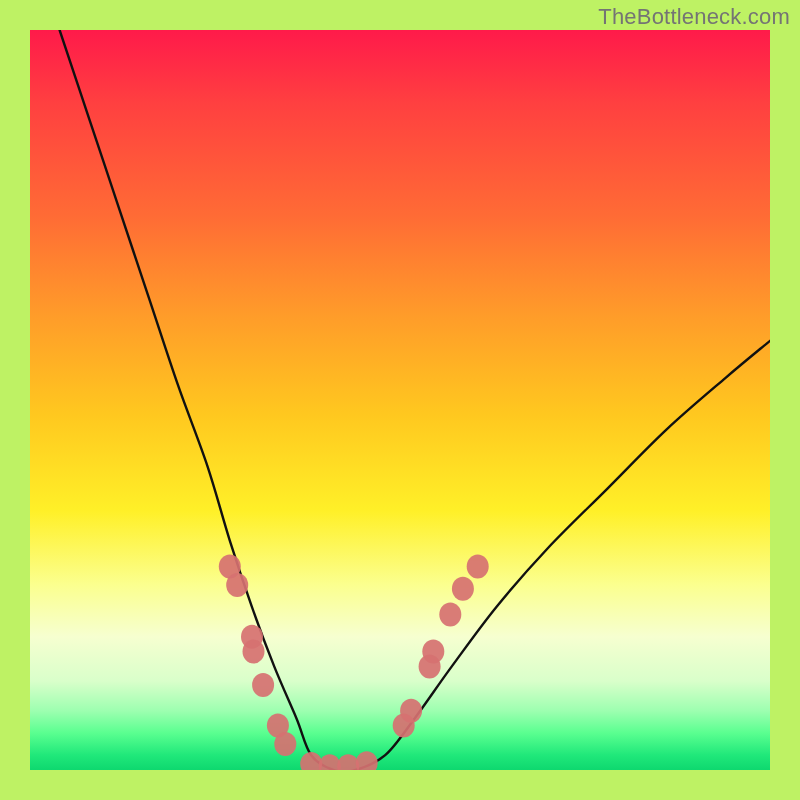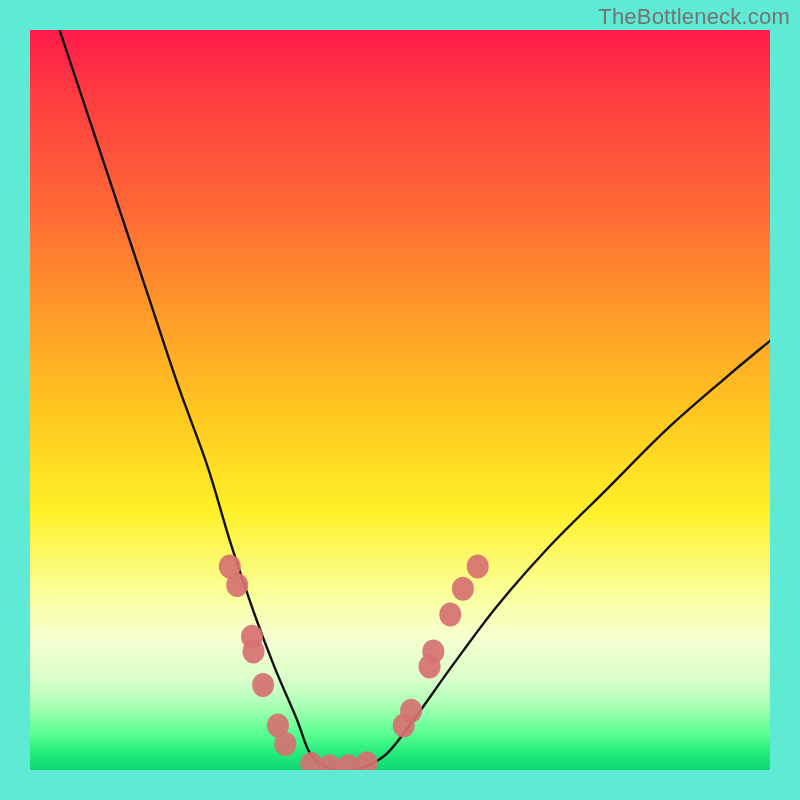--- a/index.html
+++ b/index.html
@@ -9,21 +9,21 @@
     height: 800px;
     background: #000;
     overflow: hidden;
   }
   .frame {
     position: absolute;
     left: 0;
     top: 0;
     width: 800px;
     height: 800px;
-    background: #5eead4;
+    background: #bef264;
   }
   .plot {
     position: absolute;
     left: 30px;
     top: 30px;
     width: 740px;
     height: 740px;
     background: linear-gradient(
       to bottom,
       #ff1a4a 0%,

